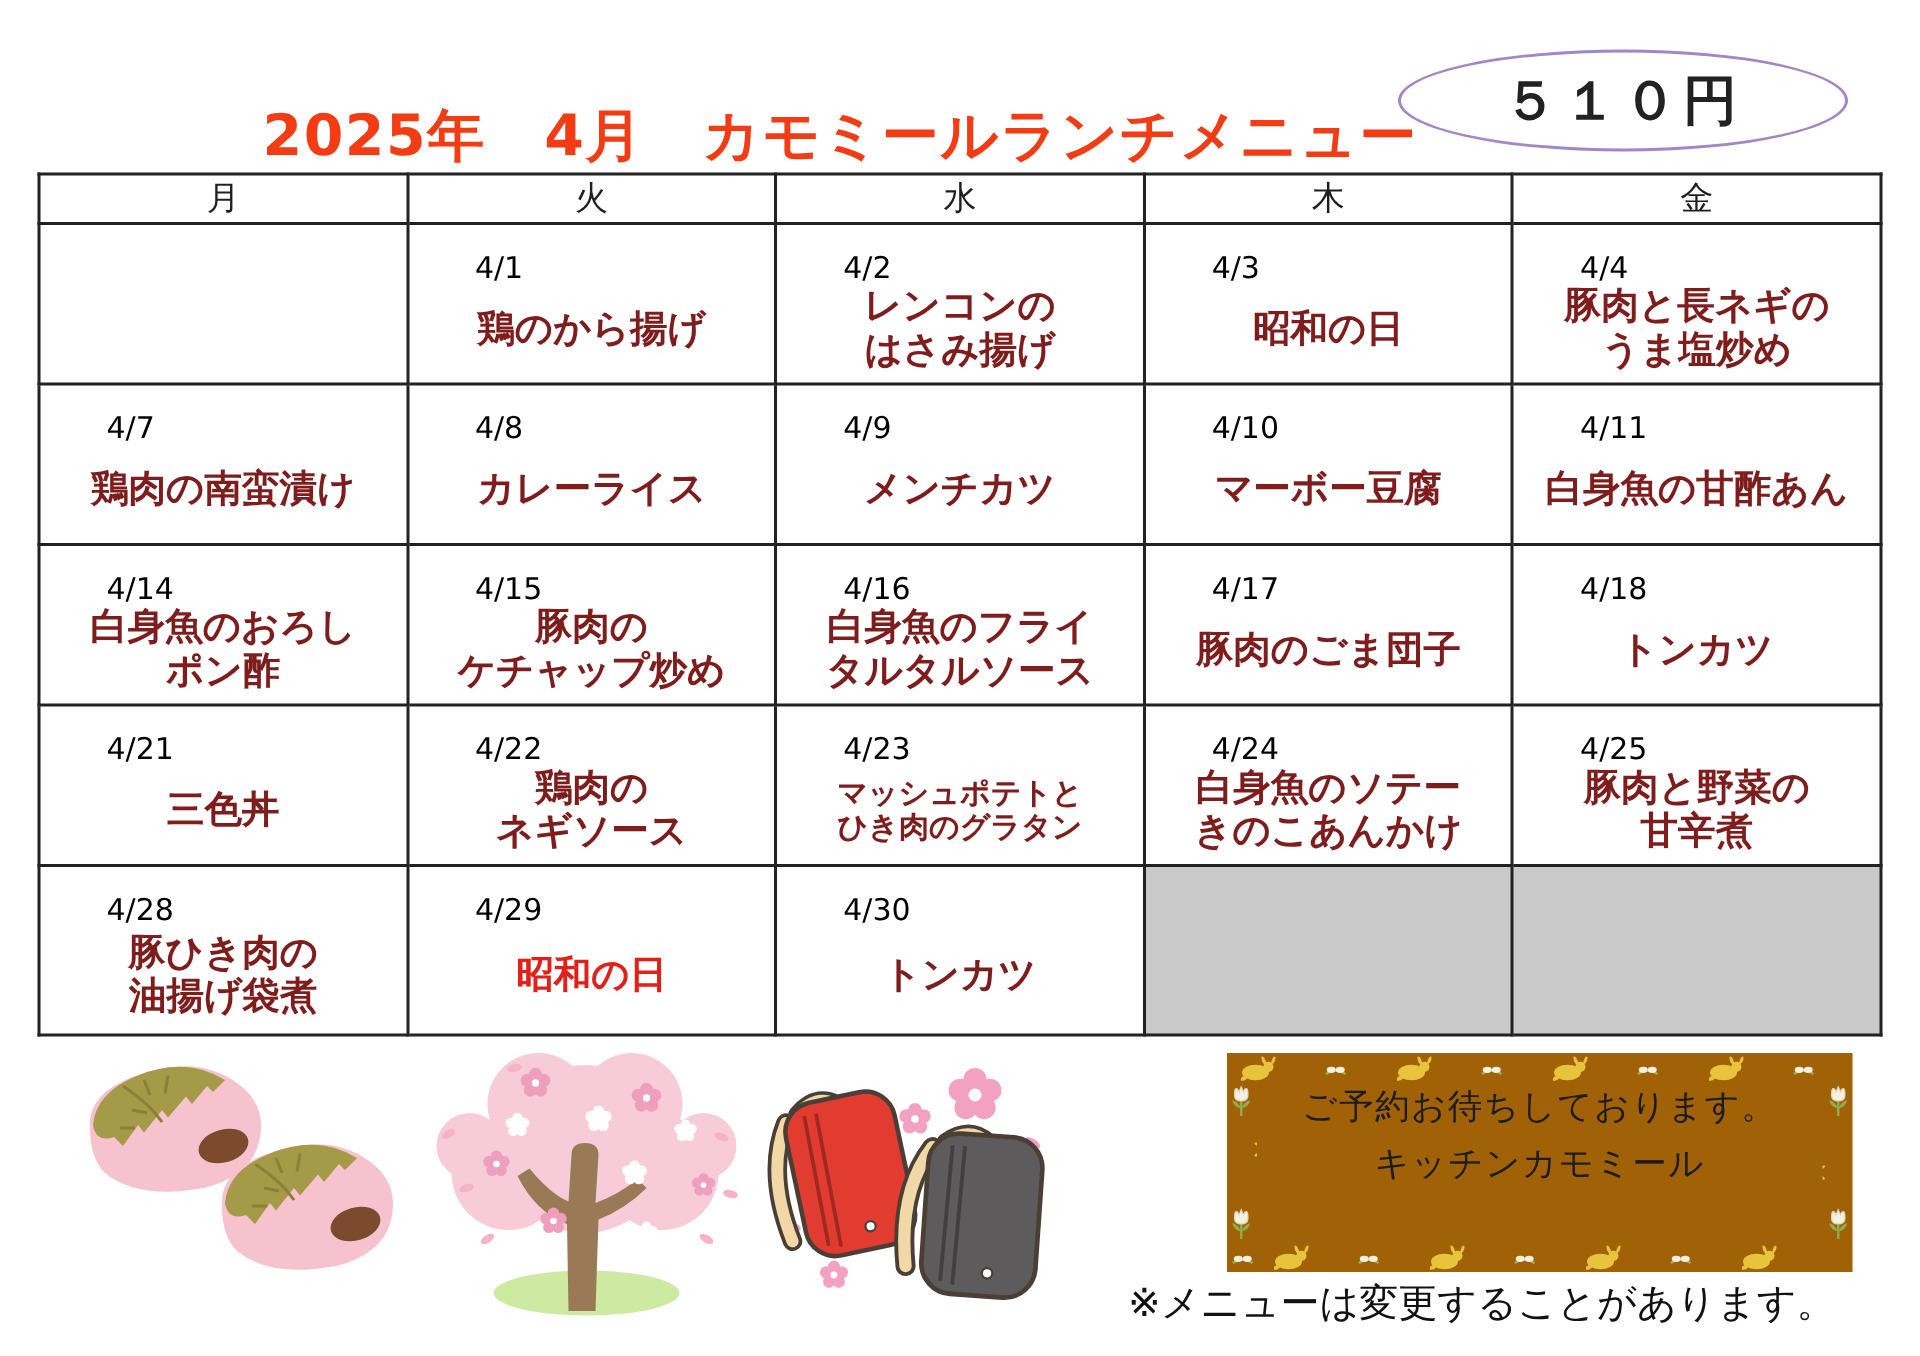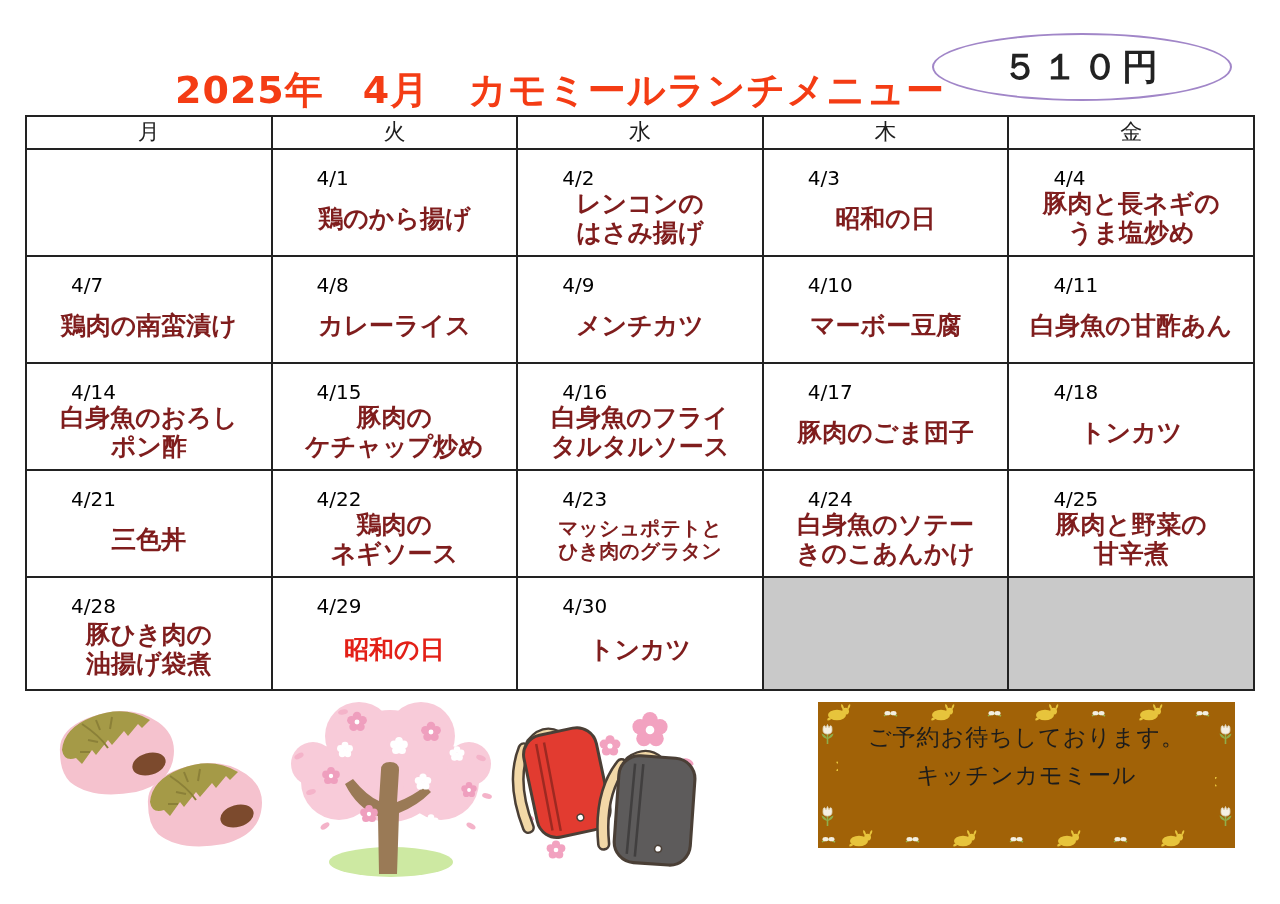--- a/index.html
+++ b/index.html
@@ -375,14 +375,15 @@
       <use href="#tulip" x="4" y="2"></use>
       <use href="#rb" transform="translate(2,40) rotate(90)" fill="#e7c43c"></use>
       <use href="#tulip" x="4" y="84"></use>
     </svg>
     <div class="contact-text">
       <div class="ct-line">ご予約お待ちしております。</div>
       <div class="ct-line">キッチンカモミール</div>
     </div>
   </div>
 
+  <div class="note">※メニューは変更することがあります。</div>
 
 </div>
 
 </body></html>

